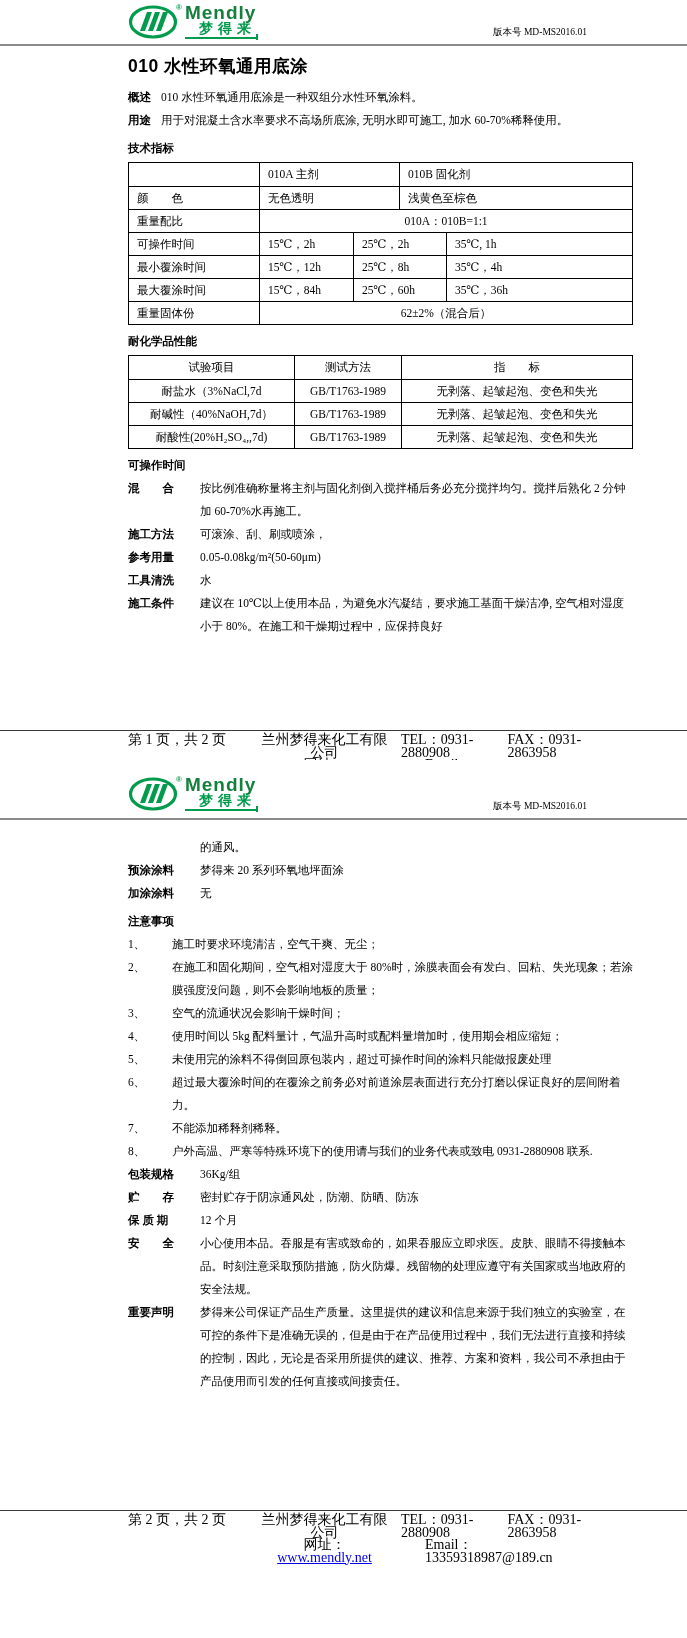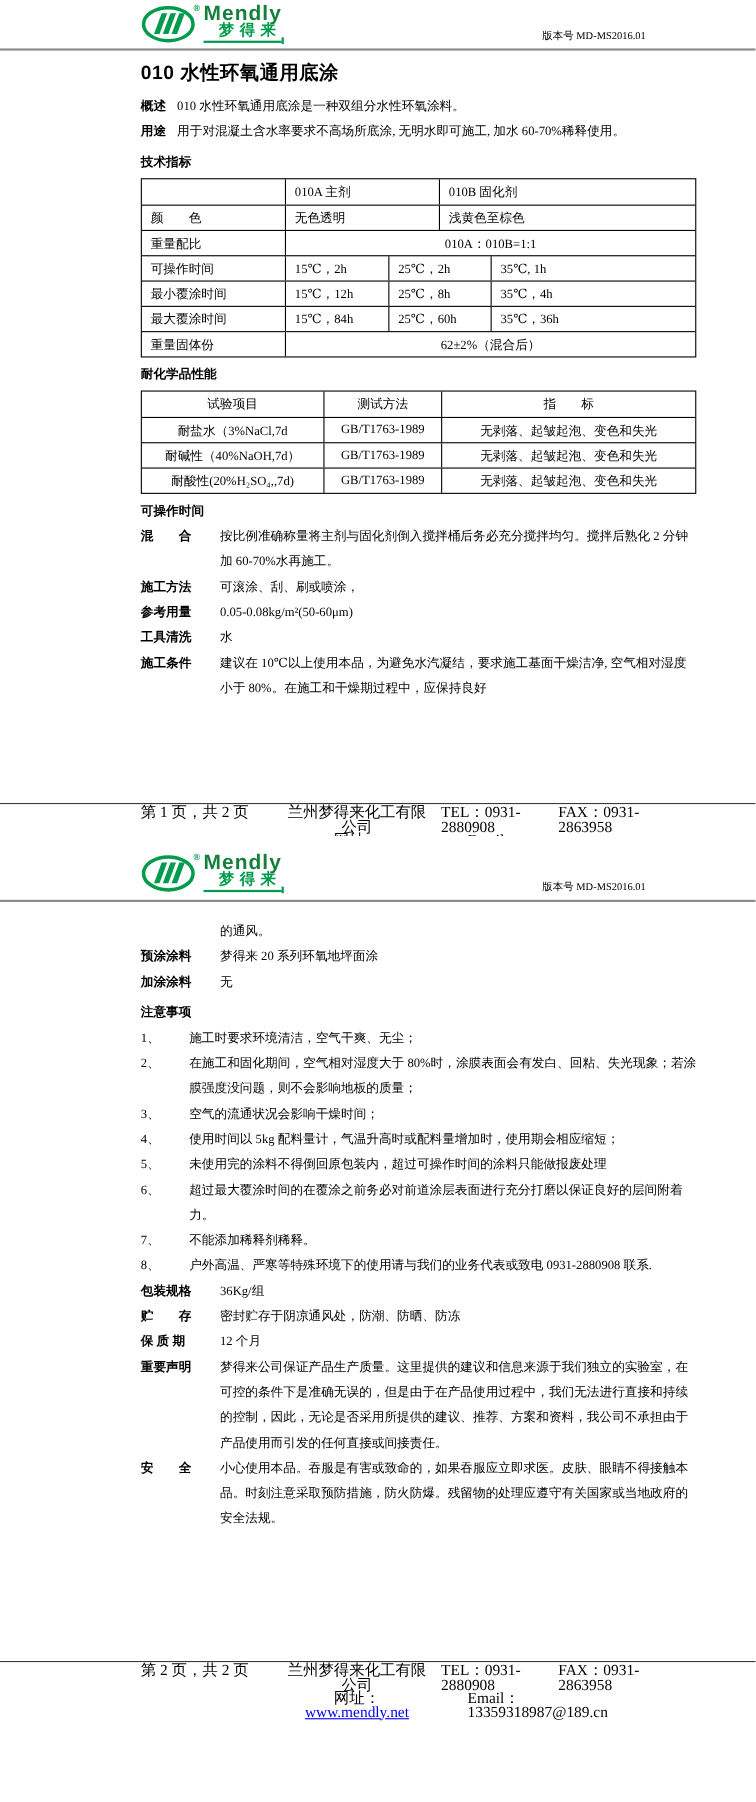--- a/index.html
+++ b/index.html
@@ -287,26 +287,26 @@
     </div>
     <div class="row">
       <span class="lbl lbl-4">贮　　存</span>
       <span class="txt">密封贮存于阴凉通风处，防潮、防晒、防冻</span>
     </div>
     <div class="row">
       <span class="lbl lbl-4">保 质 期</span>
       <span class="txt">12 个月</span>
     </div>
     <div class="row">
+      <span class="lbl lbl-4">安　　全</span>
+      <span class="txt">小心使用本品。吞服是有害或致命的，如果吞服应立即求医。皮肤、眼睛不得接触本品。时刻注意采取预防措施，防火防爆。残留物的处理应遵守有关国家或当地政府的安全法规。</span>
+    </div>
+    <div class="row">
       <span class="lbl lbl-4">重要声明</span>
       <span class="txt">梦得来公司保证产品生产质量。这里提供的建议和信息来源于我们独立的实验室，在可控的条件下是准确无误的，但是由于在产品使用过程中，我们无法进行直接和持续的控制，因此，无论是否采用所提供的建议、推荐、方案和资料，我公司不承担由于产品使用而引发的任何直接或间接责任。</span>
-    </div>
-    <div class="row">
-      <span class="lbl lbl-4">安　　全</span>
-      <span class="txt">小心使用本品。吞服是有害或致命的，如果吞服应立即求医。皮肤、眼睛不得接触本品。时刻注意采取预防措施，防火防爆。残留物的处理应遵守有关国家或当地政府的安全法规。</span>
     </div>
   </div>
 
   <div class="ftr">
     <div class="ftr-inner">
       <div class="f-page">第 2 页，共 2 页</div>
       <div class="f-center">
         <div>兰州梦得来化工有限公司</div>
         <div><span>网址：</span><span class="link">www.mendly.net</span></div>
       </div>

